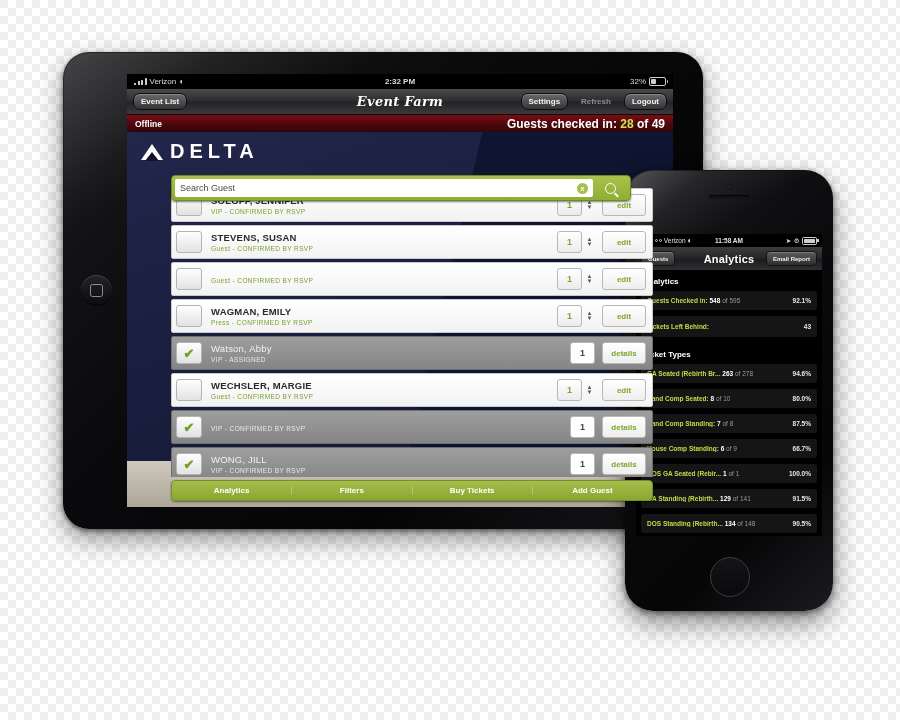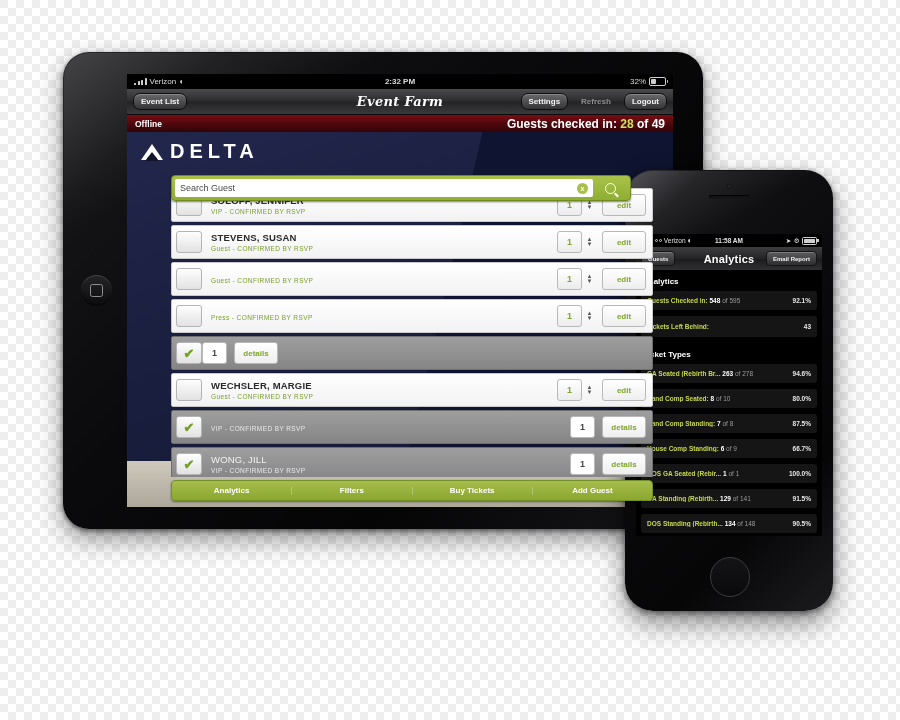--- a/index.html
+++ b/index.html
@@ -351,28 +351,33 @@
               <div class="g-info">
                 <div class="g-meta">Guest  -  CONFIRMED BY RSVP</div>
               </div>
               <div class="g-qty">1</div>
               <div class="g-step">▲<br>▼</div>
               <div class="g-act">edit</div>
             </div>
             <div class="g-row pending">
               <div class="g-check"></div>
               <div class="g-info">
+                <div class="g-name">WAGMAN, EMILY</div>
                 <div class="g-meta">Press  -  CONFIRMED BY RSVP</div>
               </div>
               <div class="g-qty">1</div>
               <div class="g-step">▲<br>▼</div>
               <div class="g-act">edit</div>
             </div>
             <div class="g-row checked">
               <div class="g-check">✔</div>
+              <div class="g-info">
+                <div class="g-name">Watson, Abby</div>
+                <div class="g-meta">VIP  -  ASSIGNED</div>
+              </div>
               <div class="g-qty">1</div>
               <div class="g-act">details</div>
             </div>
             <div class="g-row pending">
               <div class="g-check"></div>
               <div class="g-info">
                 <div class="g-name">WECHSLER, MARGIE</div>
                 <div class="g-meta">Guest  -  CONFIRMED BY RSVP</div>
               </div>
               <div class="g-qty">1</div>

